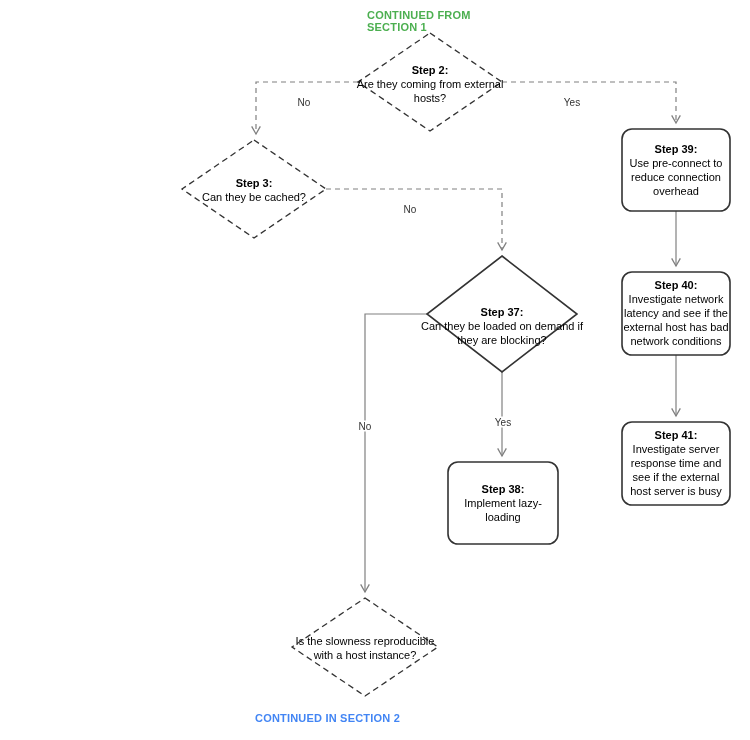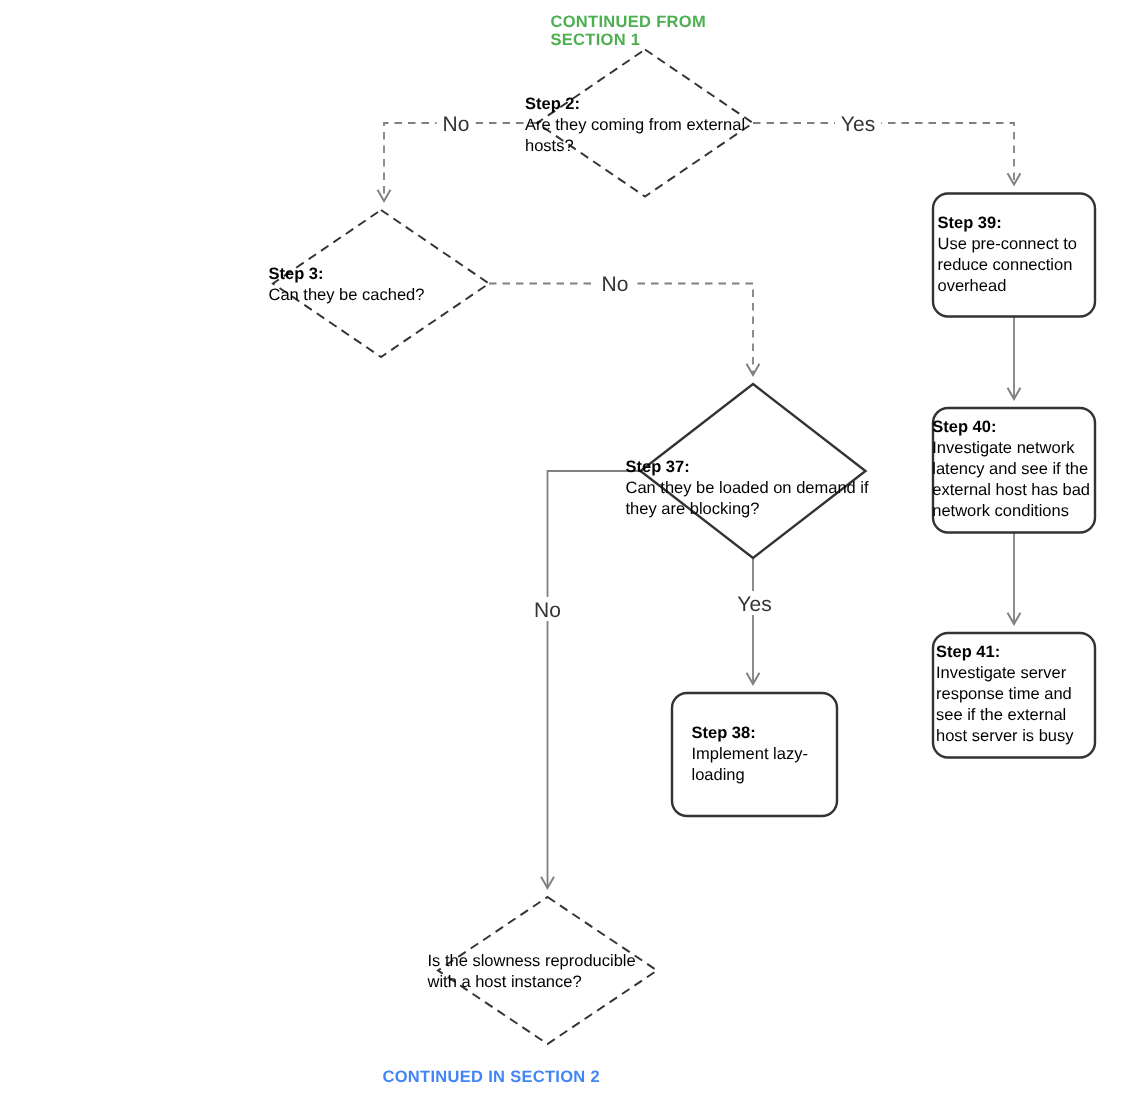--- a/index.html
+++ b/index.html
@@ -17,34 +17,35 @@
     text-align:left;
     font-size:11px;
     font-weight:bold;
     letter-spacing:.2px;
   }
   .section-from{color:#4caf50;width:130px;}
   .section-to{color:#4285f4;width:220px;}
   .node-label{
     position:absolute;
     transform:translate(-50%,-50%);
-    text-align:left;
+    text-align:center;
     font-size:11px;
     line-height:1.28;
     color:#000000;
   }
   .node-title{font-weight:bold;display:block;}
   .edge-label{
     position:absolute;
     transform:translate(-50%,-50%);
     background:#ffffff;
     padding:0 4px;
-    font-size:14px;
+    font-size:10px;
     color:#333333;
     white-space:nowrap;
+    margin-top:20px;
   }
 </style>
 </head>
 <body>
 
 <div id="canvas">
 
   <svg id="flow-svg" width="750" height="740" viewBox="0 0 750 740">
     <defs>
       <marker id="arrowhead" viewBox="0 0 10 10" refX="8" refY="5" markerWidth="9" markerHeight="9" orient="auto">

